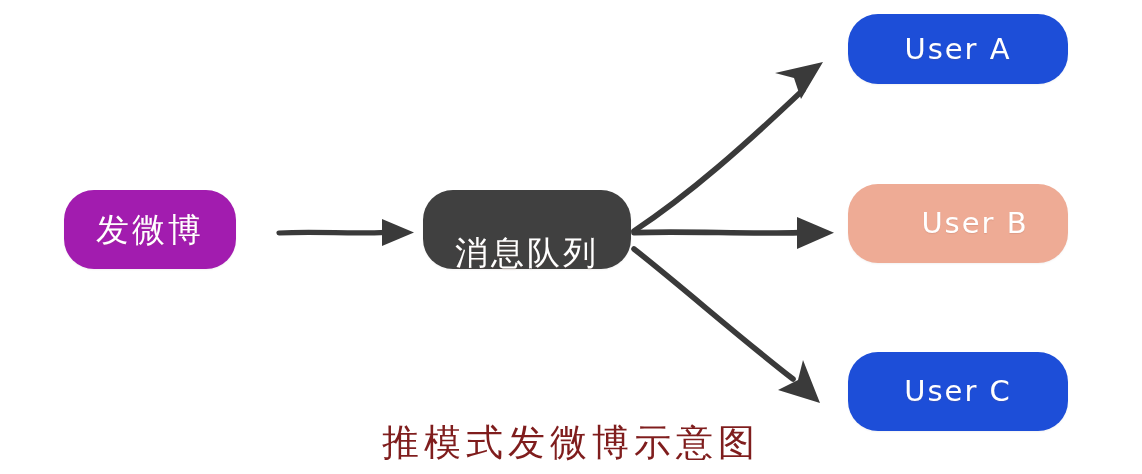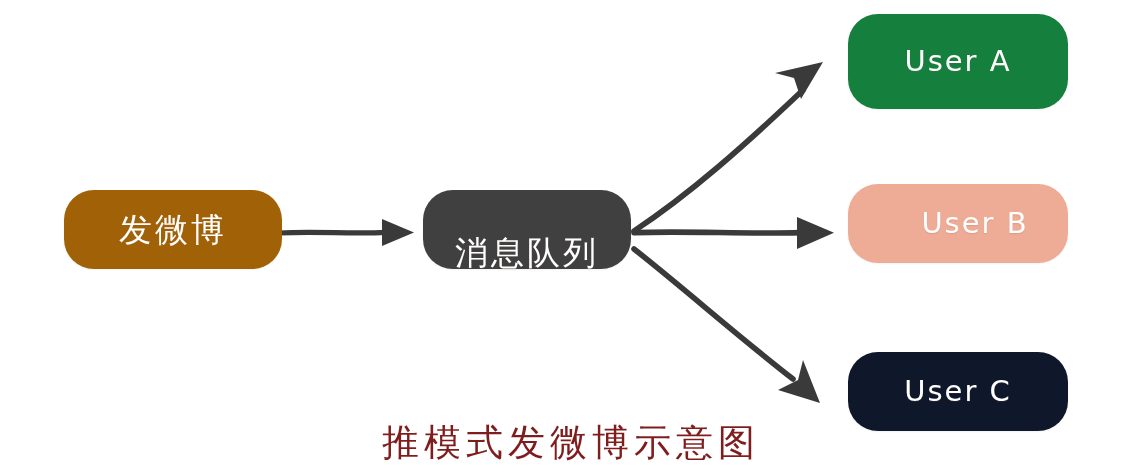--- a/index.html
+++ b/index.html
@@ -88,35 +88,35 @@
       <path d="M634 232.6 C 690 230.6, 745 234.4, 800 232.6" stroke="#3a3a3a" stroke-width="5.6" fill="none" stroke-linecap="round"></path>
       <path d="M797 217 L 834 232.8 L 797 249 Z" fill="#3a3a3a"></path>
     </g>
 
     <g>
       <path d="M634 249 C 680 285, 740 338, 793 379" stroke="#3a3a3a" stroke-width="5.6" fill="none" stroke-linecap="round"></path>
       <path d="M820 403 L 778 390 L 798 380 L 803 360 Z" fill="#3a3a3a"></path>
     </g>
   </svg>
 
-  <div class="node" style="left:64px; top:190px; width:218px; height:79px; background:#a16207;">
+  <div class="node" style="left:64px; top:190px; width:172px; height:79px; background:#a21caf;">
     <span class="node-label cn-label">发微博</span>
   </div>
 
   <div class="node" style="left:423px; top:190px; width:208px; height:79px; background:#404040;align-items:flex-end;">
     <span class="node-label cn-label">消息队列</span>
   </div>
 
-  <div class="node" style="left:848px; top:14px; width:220px; height:95px; background:#15803d;">
+  <div class="node" style="left:848px; top:14px; width:220px; height:70px; background:#1d4ed8;">
     <span class="node-label en-label">User A</span>
   </div>
 
   <div class="node" style="left:848px; top:184px; width:220px; height:79px; background:#eeab95;padding-left:34px;">
     <span class="node-label en-label">User B</span>
   </div>
 
-  <div class="node" style="left:848px; top:352px; width:220px; height:79px; background:#0f172a;">
+  <div class="node" style="left:848px; top:352px; width:220px; height:79px; background:#1d4ed8;">
     <span class="node-label en-label">User C</span>
   </div>
 
   <div class="caption">推模式发微博示意图</div>
 
 </div>
 
 </body></html>

